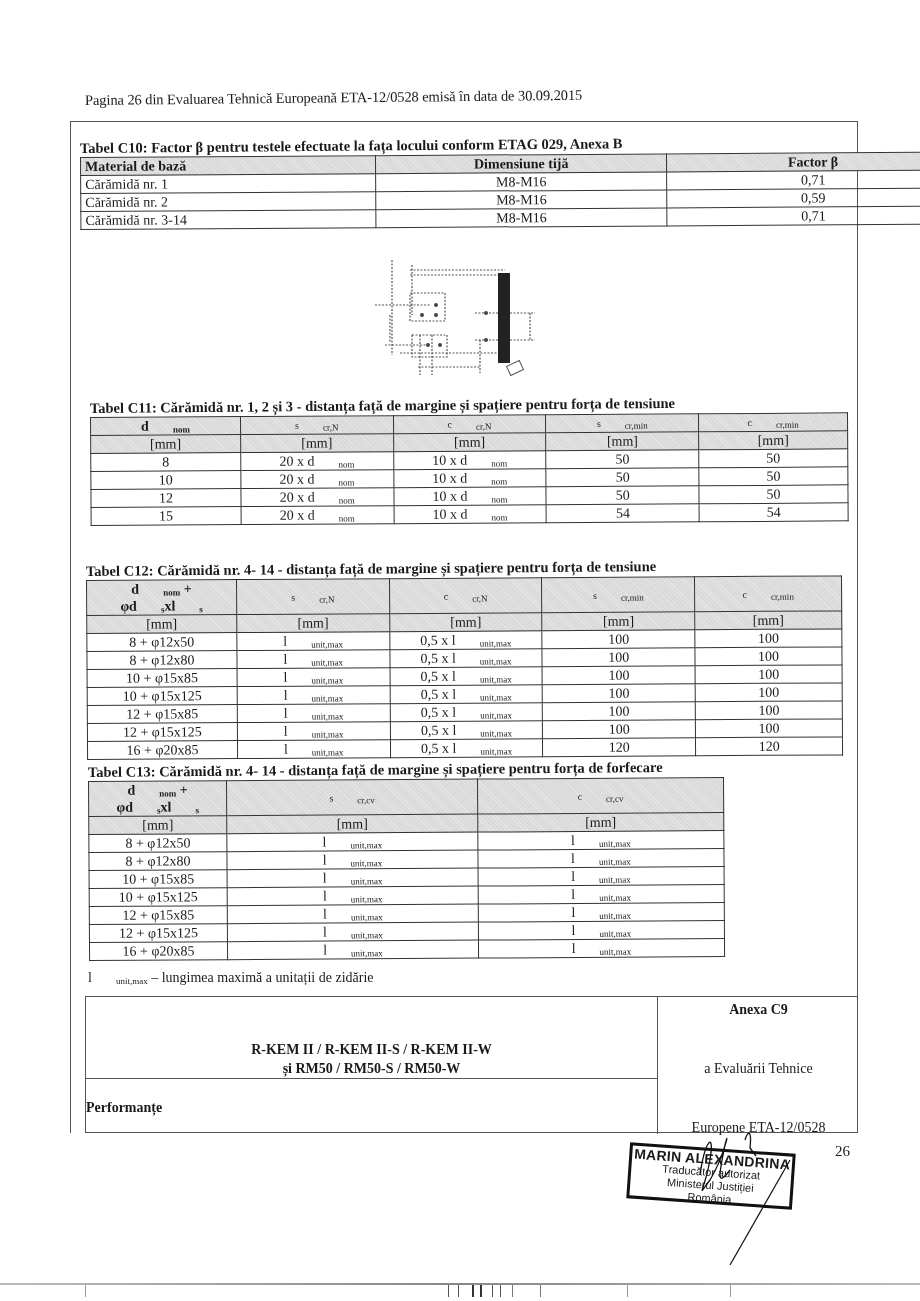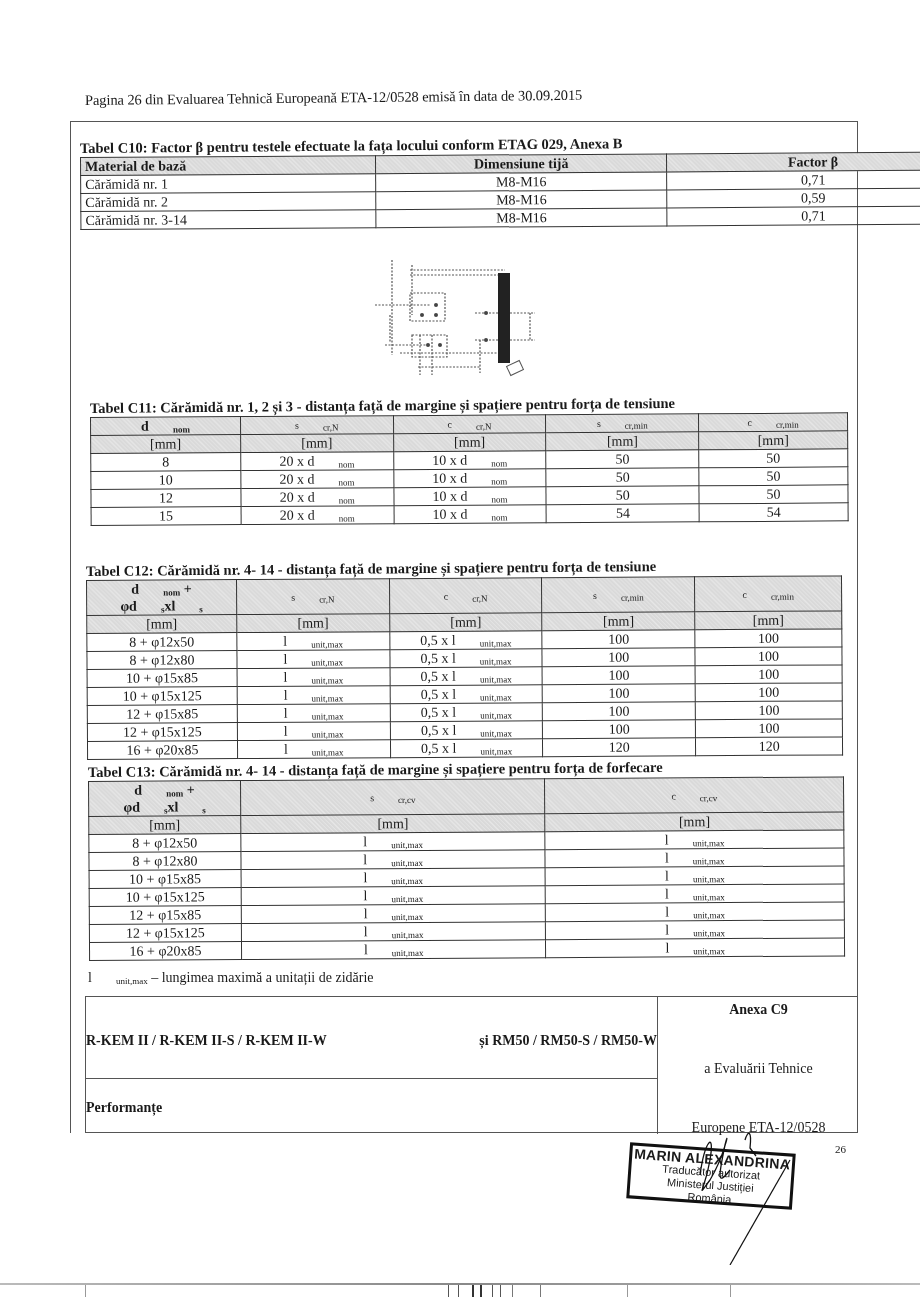--- a/index.html
+++ b/index.html
@@ -48,21 +48,21 @@
     position: absolute; left: 88px; top: 970px; font-size: 14px;
   }
   .footer-box {
     position: absolute; left: 85px; top: 996px; width: 773px; height: 137px;
     border-top: 1px solid #555; border-bottom: 1px solid #555; border-left: 1px solid #555;
     box-sizing: border-box;
   }
   .footer-left-top {
     position: absolute; left: 0; top: 0; width: 572px; height: 82px;
     border-right: 1px solid #555; border-bottom: 1px solid #555; box-sizing: border-box;
-    display: flex; justify-content: space-between; align-items: center;
+    display: flex; flex-direction: column; justify-content: flex-end; align-items: center;
     font-weight: bold; font-size: 14px; line-height: 19px; padding-top: 6px;
   }
   .footer-left-bottom {
     position: absolute; left: 0; top: 82px; width: 572px; height: 55px;
     border-right: 1px solid #555; box-sizing: border-box;
     display: flex; justify-content: flex-start; align-items: center;
     font-size: 14px; line-height: 19px; padding-top: 2px;
   }
   .footer-right {
     position: absolute; left: 572px; top: 0; width: 201px; height: 137px;
@@ -71,21 +71,21 @@
   }
   .stamp {
     position: absolute; left: 628px; top: 1148px; width: 166px; height: 56px;
     border: 3px solid #111; transform: rotate(4deg);
     font-family: "Liberation Sans", "DejaVu Sans", sans-serif;
     text-align: center; line-height: 13px; box-sizing: border-box; padding-top: 2px;
   }
   .stamp .name { font-weight: bold; font-size: 14px; letter-spacing: 0.3px; }
   .stamp .sub { font-size: 11px; }
   .signature { position: absolute; left: 670px; top: 1120px; width: 140px; height: 145px; }
-  .page-num { position: absolute; left: 835px; top: 1143px; font-size: 11px; }
+  .page-num { position: absolute; left: 835px; top: 1143px; font-size: 15px; }
   .scan-line {
     position: absolute; left: 0; top: 1283px; width: 920px; height: 2px;
     background: linear-gradient(to right, #bbb, #888 50%, #bbb);
   }
   .scan-ticks {
     position: absolute; left: 0; top: 1285px; width: 920px; height: 12px;
     background:
       linear-gradient(#999,#999) 85px 0/1px 12px no-repeat,
       linear-gradient(#555,#555) 448px 0/1px 12px no-repeat,
       linear-gradient(#555,#555) 458px 0/1px 12px no-repeat,
@@ -302,21 +302,21 @@
       <td class="c">16 + φ20x85</td>
       <td class="c"><span>l</span><sub>unit,max</sub></td>
       <td class="c"><span>0,5 x l</span><sub>unit,max</sub></td>
       <td class="c">120</td>
       <td class="c">120</td>
     </tr>
   </tbody>
     </table>
 </div>
 
-<div class="table-block" style="left:88px; top:764px; width:756px;">
+<div class="table-block" style="left:88px; top:764px; width:636px;">
   <div class="table-title">Tabel C13: Cărămidă nr. 4- 14 - distanța față de margine și spațiere pentru forța de forfecare</div>
   <table class="doc">
     <colgroup>
         <col style="width:152px">
         <col style="width:305px">
         <col style="width:299px">
       </colgroup>
     <tbody>
         <tr class="hdr">
       <td class="c bold"><span>d</span><sub>nom</sub><span> + φd</span><sub>s</sub><span>xl</span><sub>s</sub></td>

